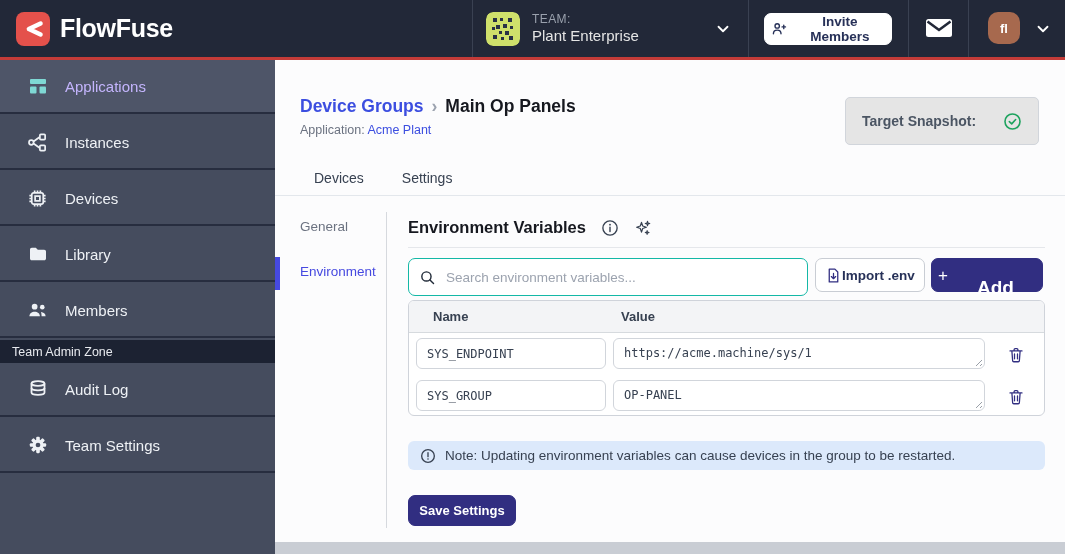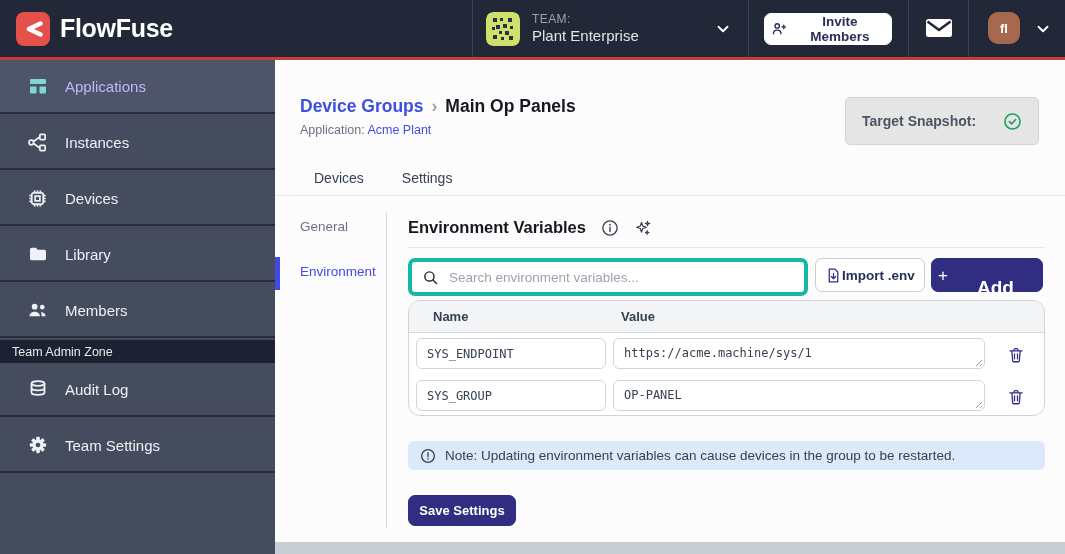--- a/index.html
+++ b/index.html
@@ -53,35 +53,35 @@
 
   .subnav-item{position:absolute;left:25px;font-size:13.5px;color:#6b7280;cursor:pointer;}
   .subnav-item.active{color:#4649e0;}
   .subnav-bar{position:absolute;left:0;top:197px;width:5px;height:33px;background:#4649e0;}
   .vdivider{position:absolute;left:111px;top:152px;width:1px;height:316px;background:#d6d9de;}
 
   .env-head{position:absolute;left:133px;top:158px;display:flex;align-items:center;gap:15px;}
   .env-title{font-size:16.5px;font-weight:700;color:#16181f;}
   .head-rule{position:absolute;left:133px;top:187px;width:637px;height:1px;background:#e5e7eb;}
 
-  .search-box{position:absolute;left:133px;top:198px;width:400px;height:38px;background:#fff;border:4px solid #14b8a6;
+  .search-box{position:absolute;left:133px;top:198px;width:400px;height:38px;background:#fff;border:1px solid #14b8a6;
       border-radius:7px;display:flex;align-items:center;padding:0 10px;gap:8px;}
   .search-box input{border:none;outline:none;flex:1;font-size:13.5px;color:#374151;background:transparent;
       font-family:"Liberation Sans",sans-serif;}
   .search-box input::placeholder{color:#9ca3af;}
   .btn-secondary{position:absolute;left:540px;top:198px;width:110px;height:34px;background:#fff;border:1px solid #c9cdd4;
       border-radius:7px;display:flex;align-items:center;justify-content:center;cursor:pointer;}
   .btn-secondary span{color:#273158;font-size:13.5px;font-weight:700;}
   .btn-primary{background:#312e81;border:1px solid #312e81;border-radius:7px;color:#fff;display:flex;align-items:center;
       justify-content:center;gap:7px;cursor:pointer;}
   .btn-add{position:absolute;left:656px;top:198px;width:112px;height:34px;}
   .btn-add .plus{font-size:17px;font-weight:400;line-height:1;}
   .btn-add span.lbl{font-size:19px;font-weight:700;margin-top:48px;}
 
-  .env-table{position:absolute;left:133px;top:240px;width:637px;height:116px;border:1px solid #cfd3da;border-radius:12px;
+  .env-table{position:absolute;left:133px;top:240px;width:637px;height:116px;border:1px solid #cfd3da;border-radius:6px;
       background:#fff;overflow:hidden;}
   .t-head{height:32px;background:#f3f4f6;border-bottom:1px solid #d6dade;display:flex;align-items:center;
       font-size:13px;font-weight:700;color:#374151;}
   .t-head .c-name{padding-left:24px;width:204px;}
   .t-head .c-value{padding-left:8px;}
   .t-row{height:42px;position:relative;}
   .cell-name{position:absolute;left:7px;top:5px;width:190px;height:31px;border:1px solid #d1d5db;border-radius:6px;
       font-family:"DejaVu Sans Mono",monospace;font-size:12px;color:#374151;padding:0 10px;outline:none;background:#fff;}
   .cell-value-wrap{position:absolute;left:204px;top:5px;width:372px;height:31px;}
   .cell-value{width:372px;height:31px;border:1px solid #d1d5db;border-radius:6px;resize:none;overflow:hidden;

